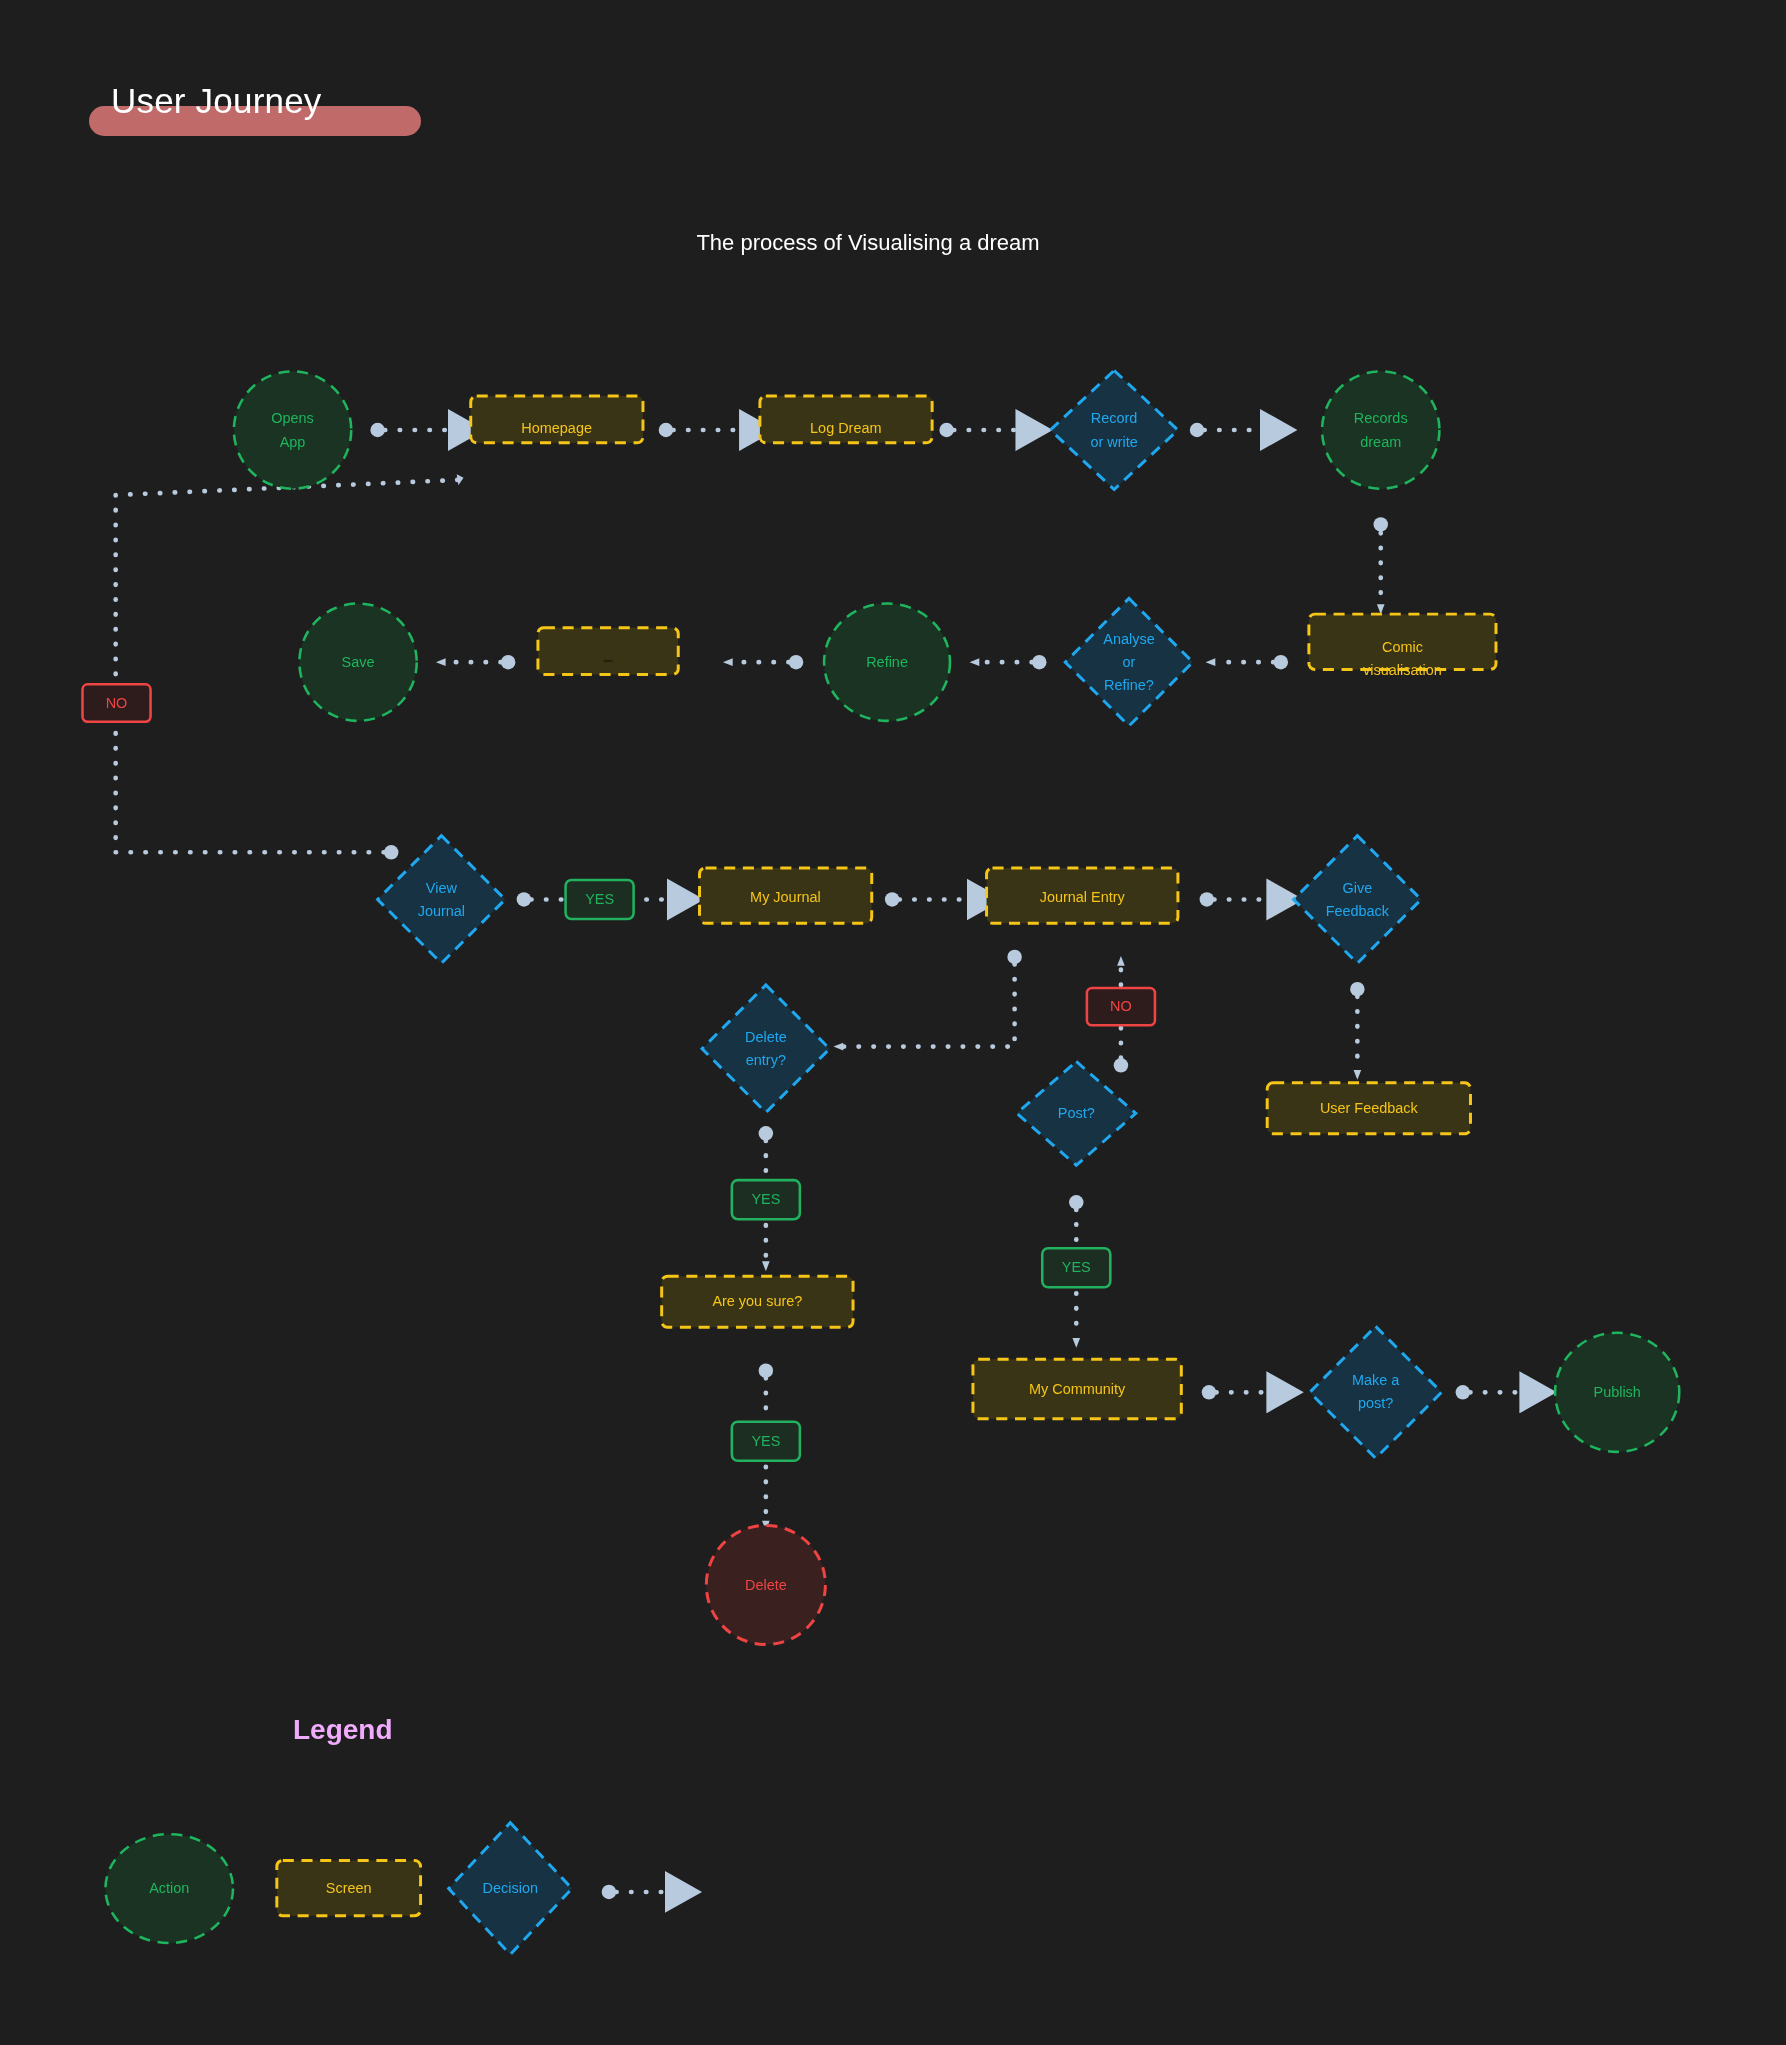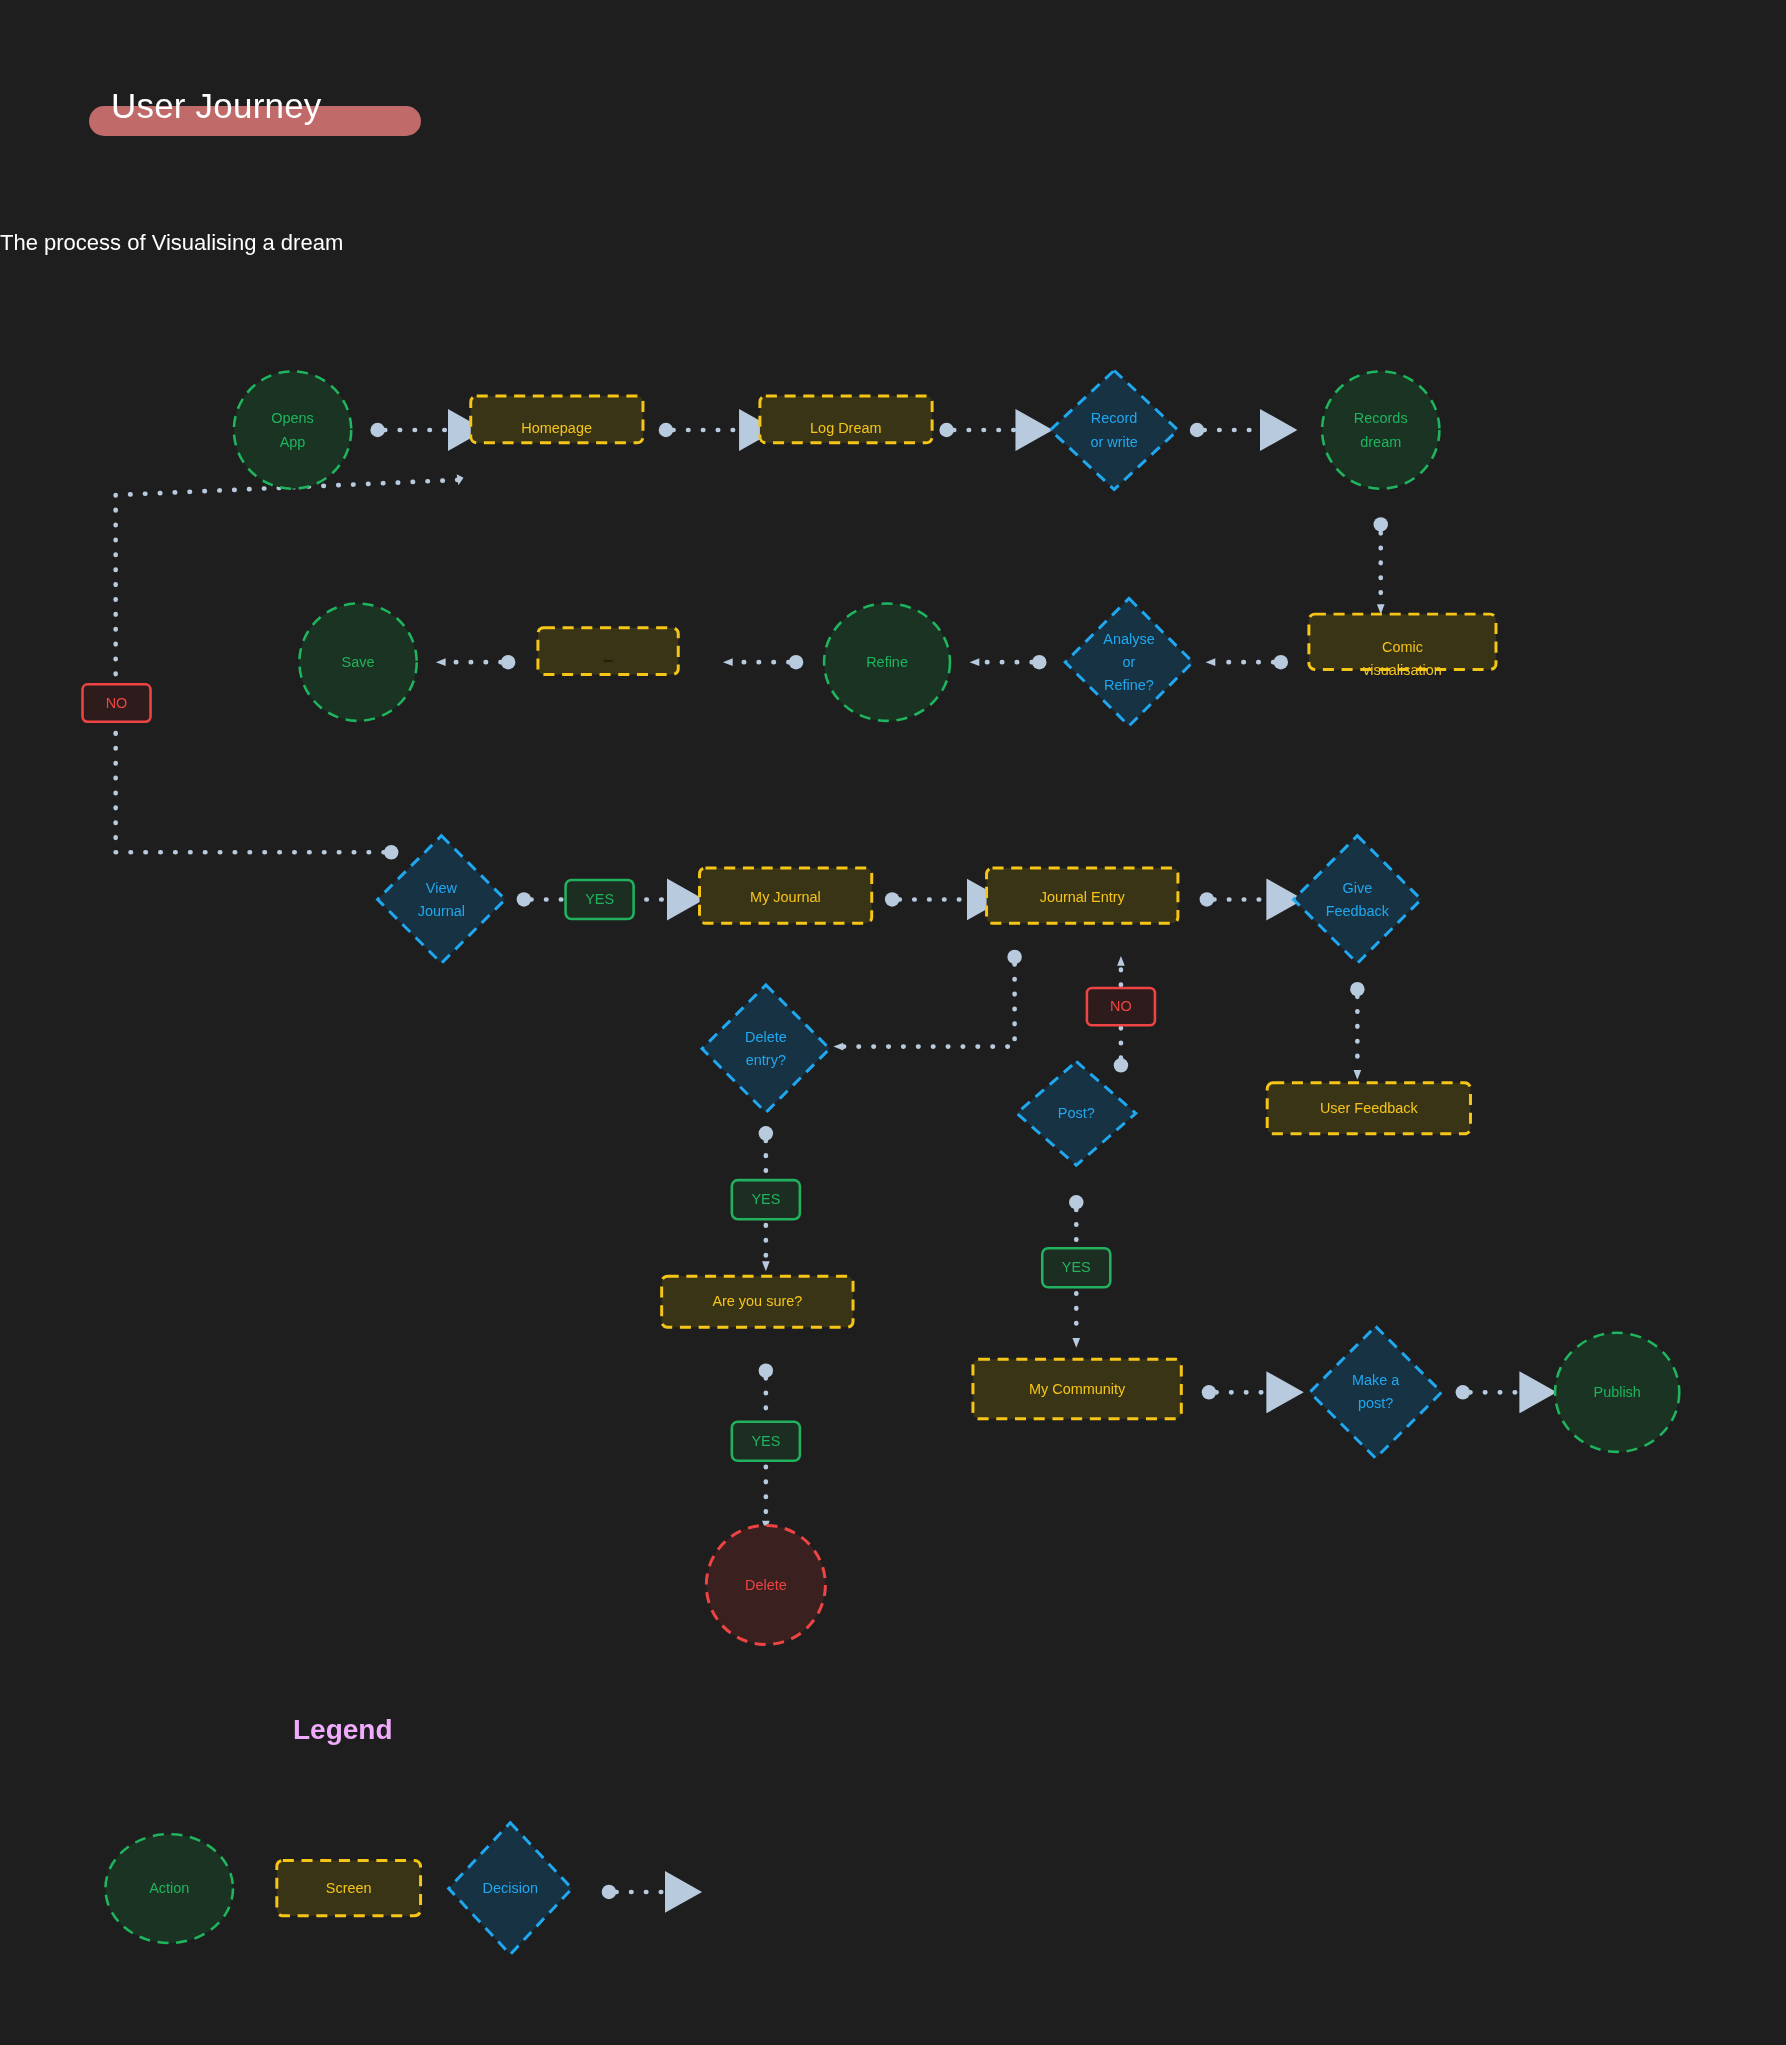--- a/index.html
+++ b/index.html
@@ -20,21 +20,20 @@
     inset: 0;
     width: 1786px;
     height: 2046px;
   }
   .title-wrap {
     position: absolute;
     left: 89px;
     top: 83px;
     height: 47px;
     display: flex;
-    align-items: center;
   }
   .title-pill {
     position: absolute;
     left: 0;
     top: 23px;
     width: 332px;
     height: 30px;
     background: #c06a6a;
     border-radius: 15.3px;
   }
@@ -45,21 +44,21 @@
     font-weight: 500;
     letter-spacing: 0.2px;
     padding-left: 22px;
     line-height: 1.05;
   }
   .subtitle {
     position: absolute;
     left: 0;
     top: 230px;
     width: 1736px;
-    text-align: left;
+    text-align: center;
     color: #ffffff;
     font-size: 22px;
     font-weight: 400;
   }
   .legend-title {
     position: absolute;
     left: 293px;
     top: 1714px;
     color: #f0abfc;
     font-size: 28px;

